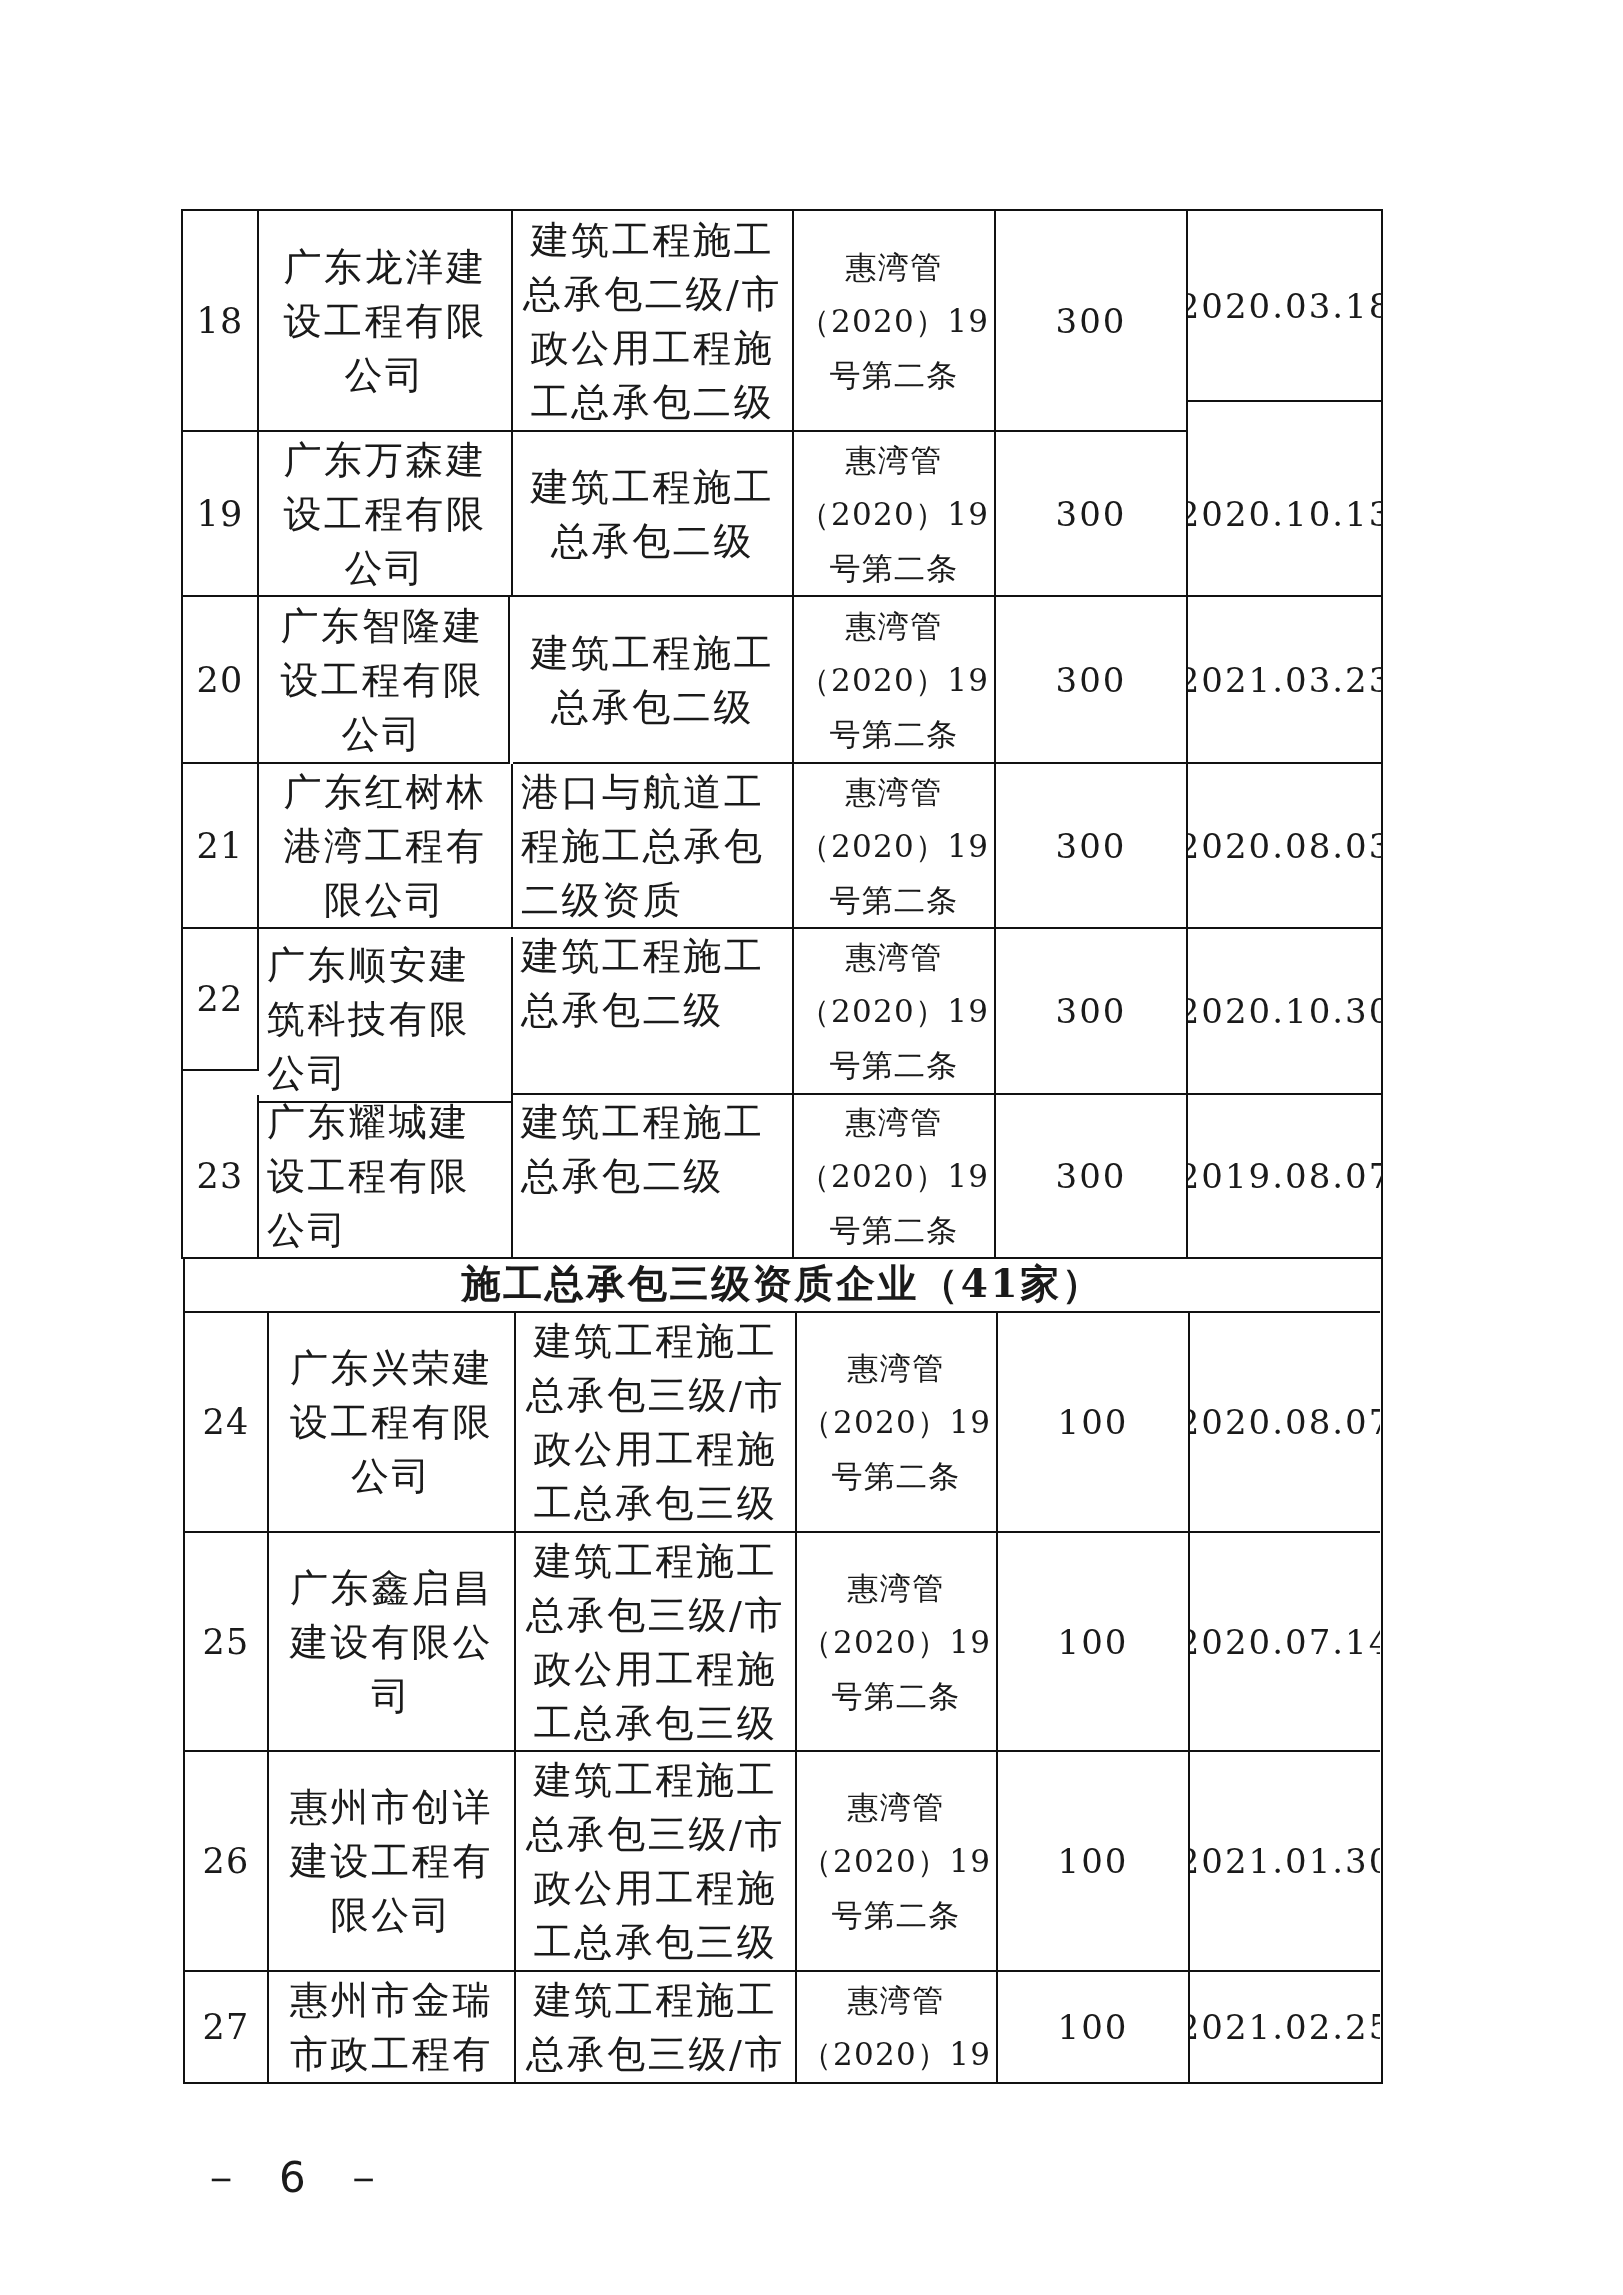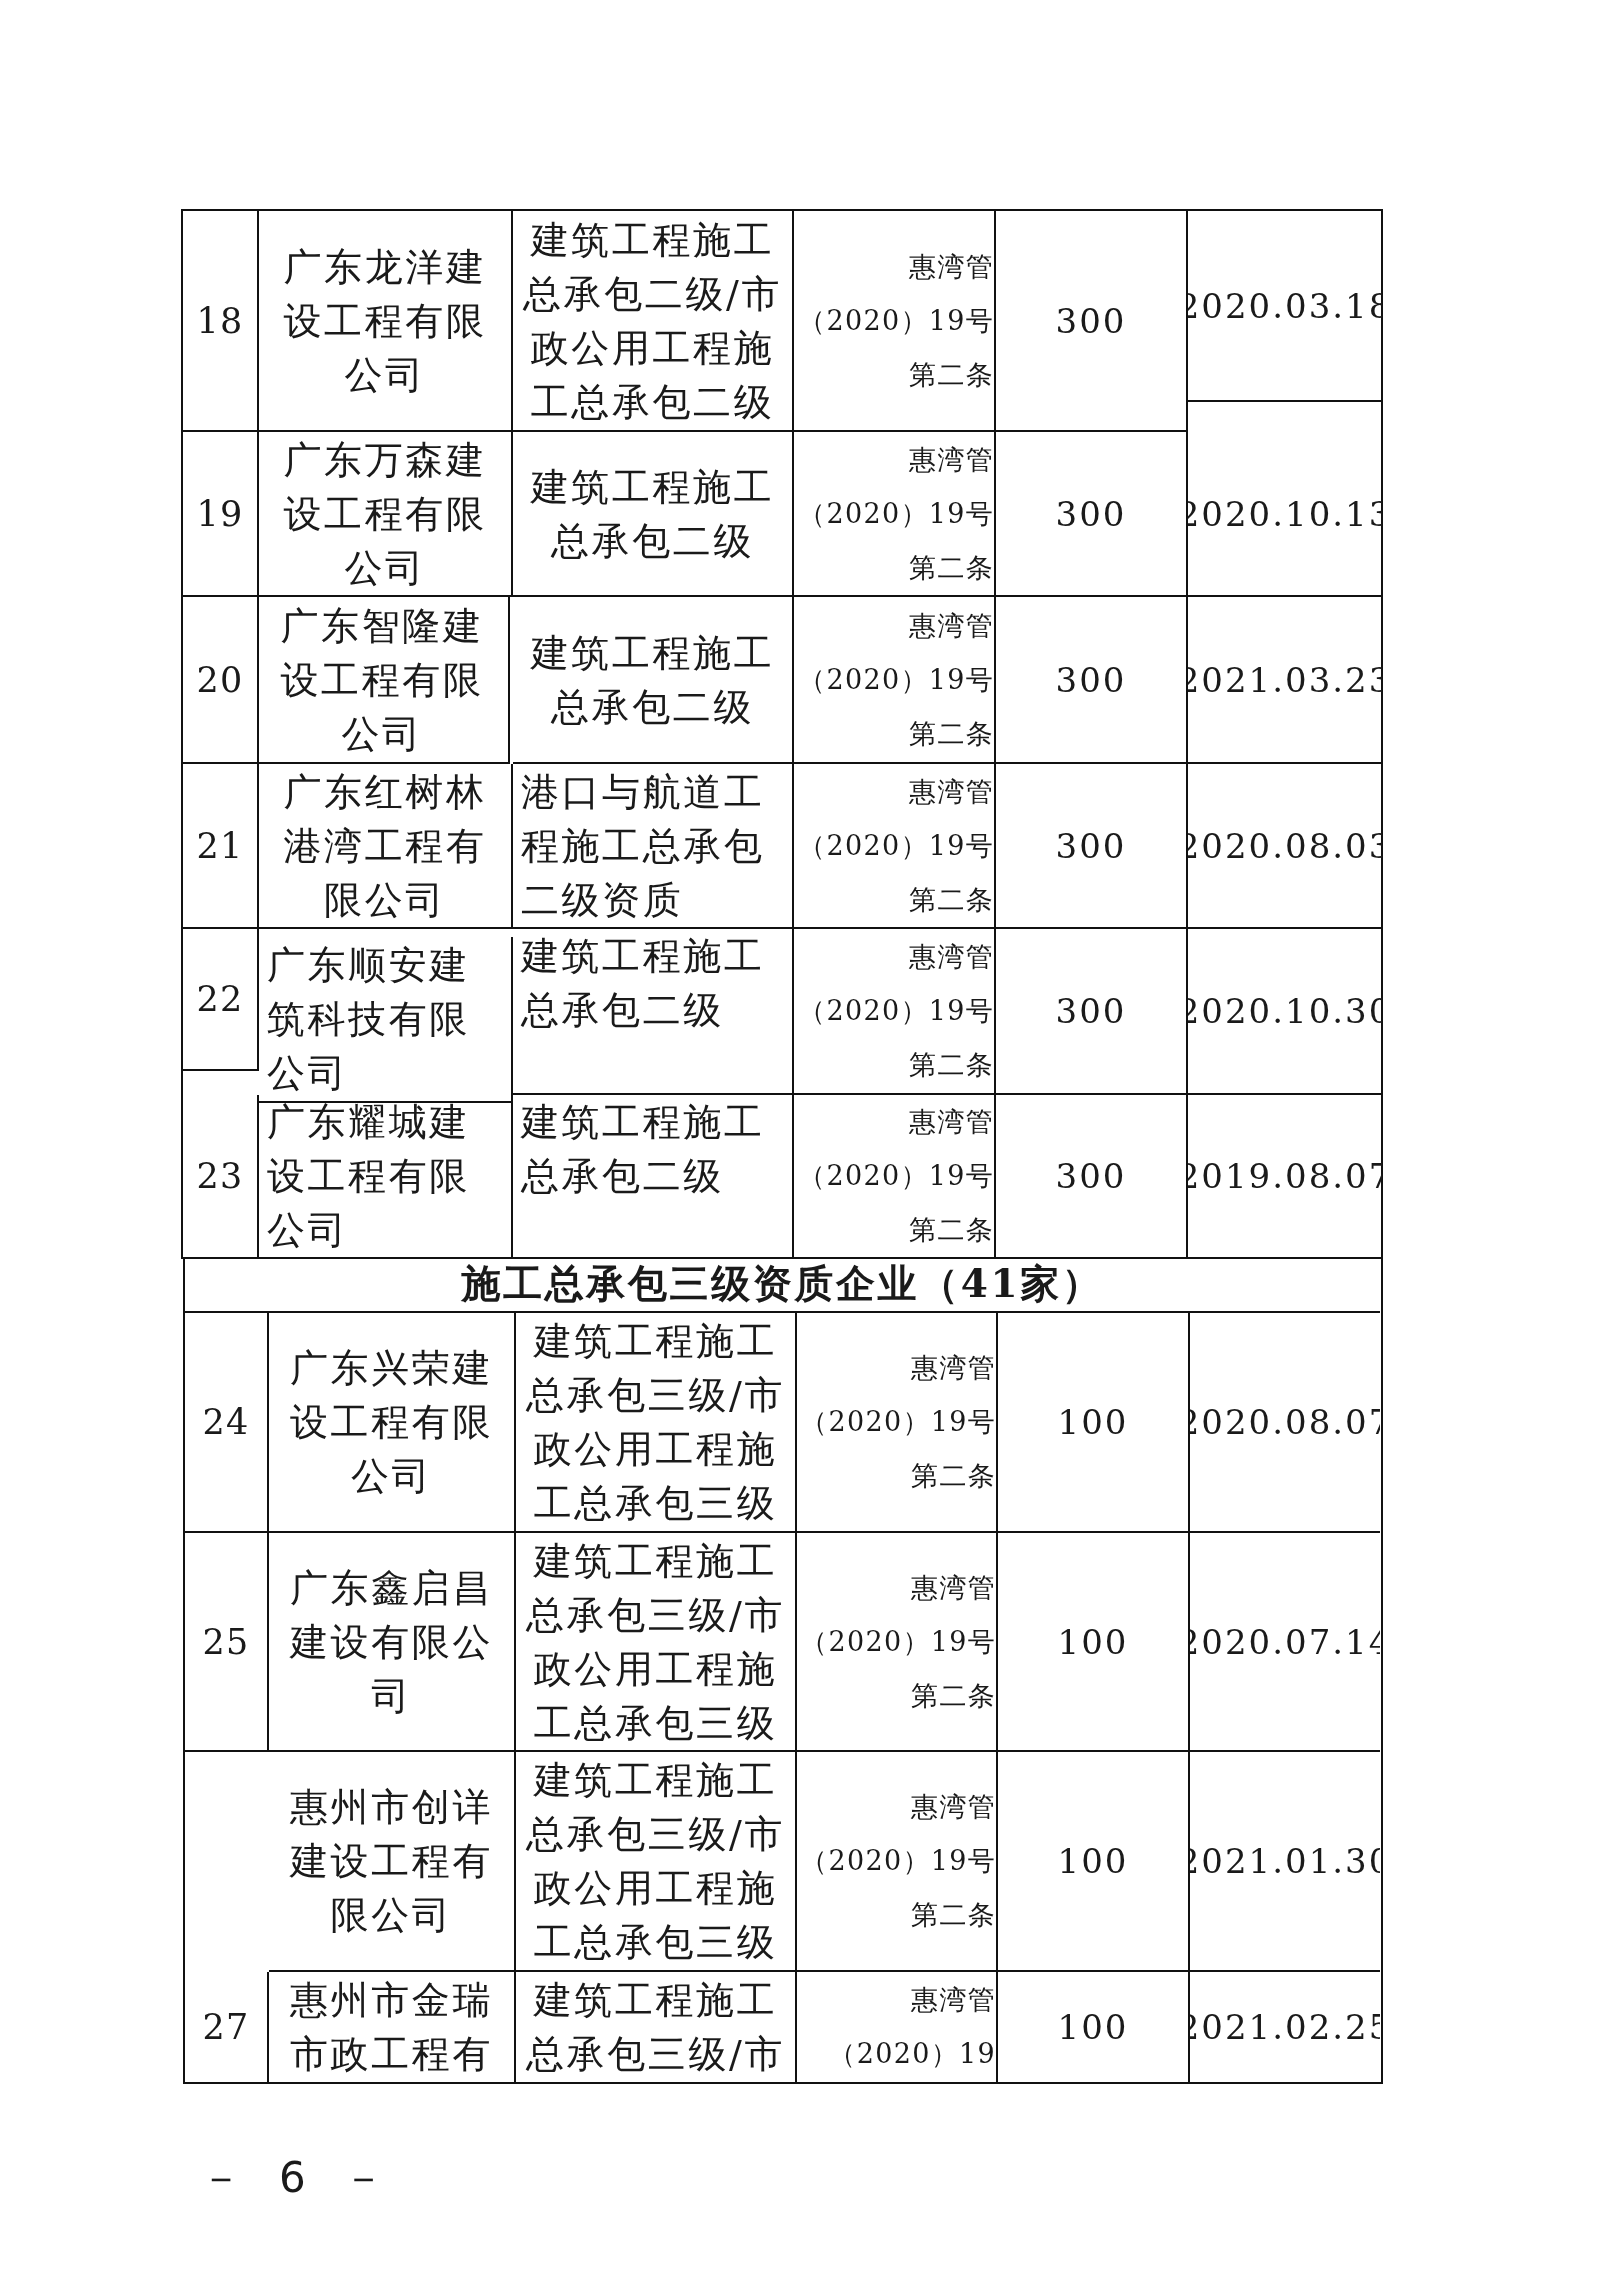--- a/index.html
+++ b/index.html
@@ -7,21 +7,21 @@
          font-family: "DejaVu Serif", "Liberation Serif", serif; color: #1a1a1a; }
   .page { position: absolute; left: 0; top: 0; width: 1623px; height: 2295px; background: #fff; }
   .tbl { position: absolute; border: 2.6px solid #111; box-sizing: border-box; }
   .cell { position: absolute; box-sizing: border-box; display: flex; align-items: center;
           justify-content: center; text-align: center; border-right: 2px solid #111;
           border-bottom: 2px solid #111; overflow: hidden; }
   .cell.last { border-right: none; }
   .cell .t { display: block; font-size: 38px; line-height: 54px; letter-spacing: 2.6px; }
   .cell.num .t { font-size: 35px; letter-spacing: 1.3px; }
   .cell.name .t, .cell.qual .t { padding: 0 7.9px; }
-  .cell.doc .t { font-size: 27px; line-height: 54px; letter-spacing: 1.3px; text-align: right; }
+  .cell.doc .t { font-size: 31px; line-height: 54px; letter-spacing: 1.3px; }
   .cell.amt .t, .cell.date .t { font-size: 34px; letter-spacing: 2px; }
   .cell.left .t { text-align: left; width: 100%; }
   .section-hdr { position: absolute; box-sizing: border-box; display: flex; align-items: center;
                  justify-content: center; border-bottom: 2px solid #111; font-size: 39px;
                  letter-spacing: 2.6px; font-weight: bold; }
   .pageno { position: absolute; left: 200px; top: 2150px; font-size: 42px; letter-spacing: 11.8px;
             font-family: "DejaVu Sans", sans-serif; }
 </style>
 </head>
 <body>
@@ -181,20 +181,23 @@
     <div class="cell doc" style="left:611px; top:276px; width:202px; height:219px;">
         <span class="t">惠湾管（2020）19号第二条</span>
       </div>
     <div class="cell amt" style="left:813px; top:276px; width:192px; height:219px;">
         <span class="t">100</span>
       </div>
     <div class="cell date last" style="left:1005px; top:276px; width:190px; height:219px;">
         <span class="t">2020.07.14</span>
       </div>
 
+    <div class="cell num" style="left:0; top:495px; width:84px; height:220px;">
+        <span class="t">26</span>
+      </div>
     <div class="cell name" style="left:84px; top:495px; width:247px; height:220px;">
         <span class="t">惠州市创详建设工程有限公司</span>
       </div>
     <div class="cell qual" style="left:331px; top:495px; width:281px; height:220px;">
         <span class="t">建筑工程施工总承包三级/市政公用工程施工总承包三级</span>
       </div>
     <div class="cell doc" style="left:611px; top:495px; width:202px; height:220px;">
         <span class="t">惠湾管（2020）19号第二条</span>
       </div>
     <div class="cell amt" style="left:813px; top:495px; width:192px; height:220px;">

